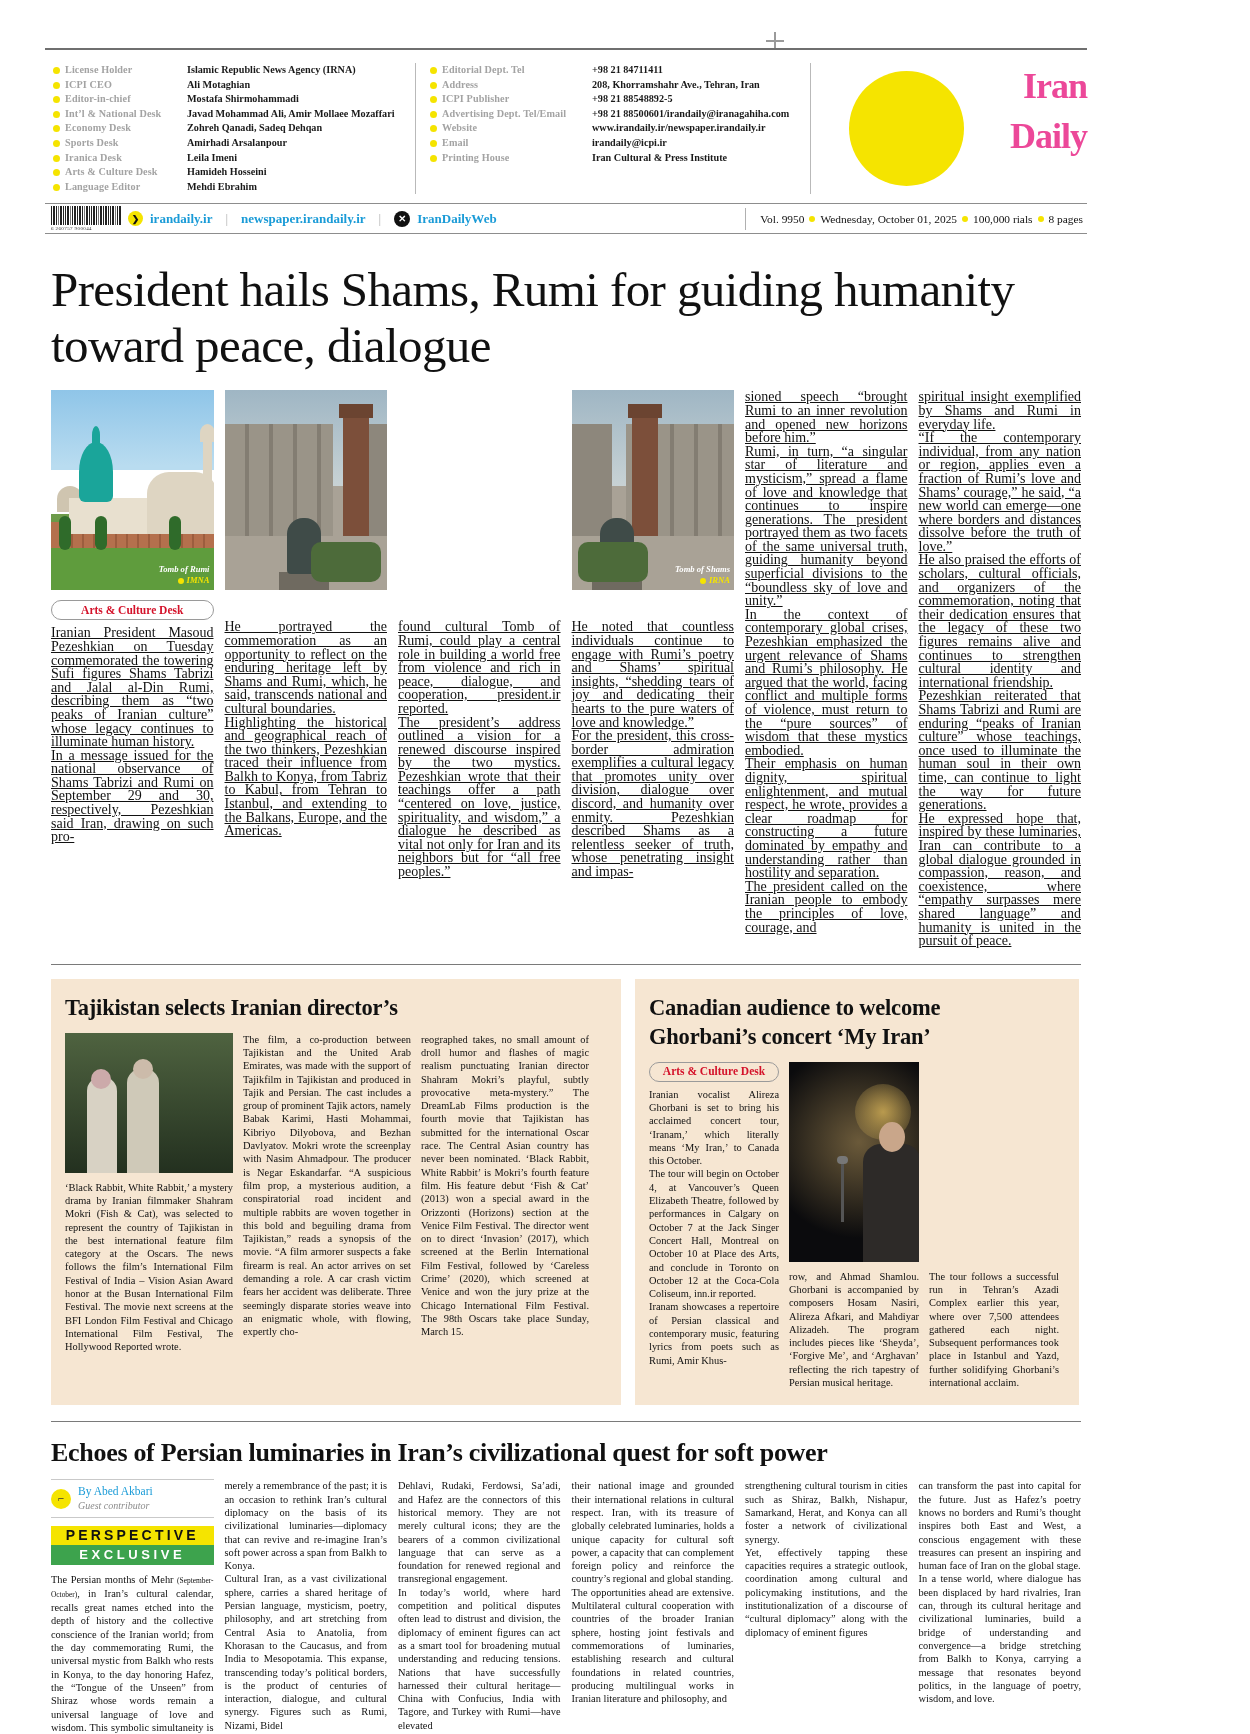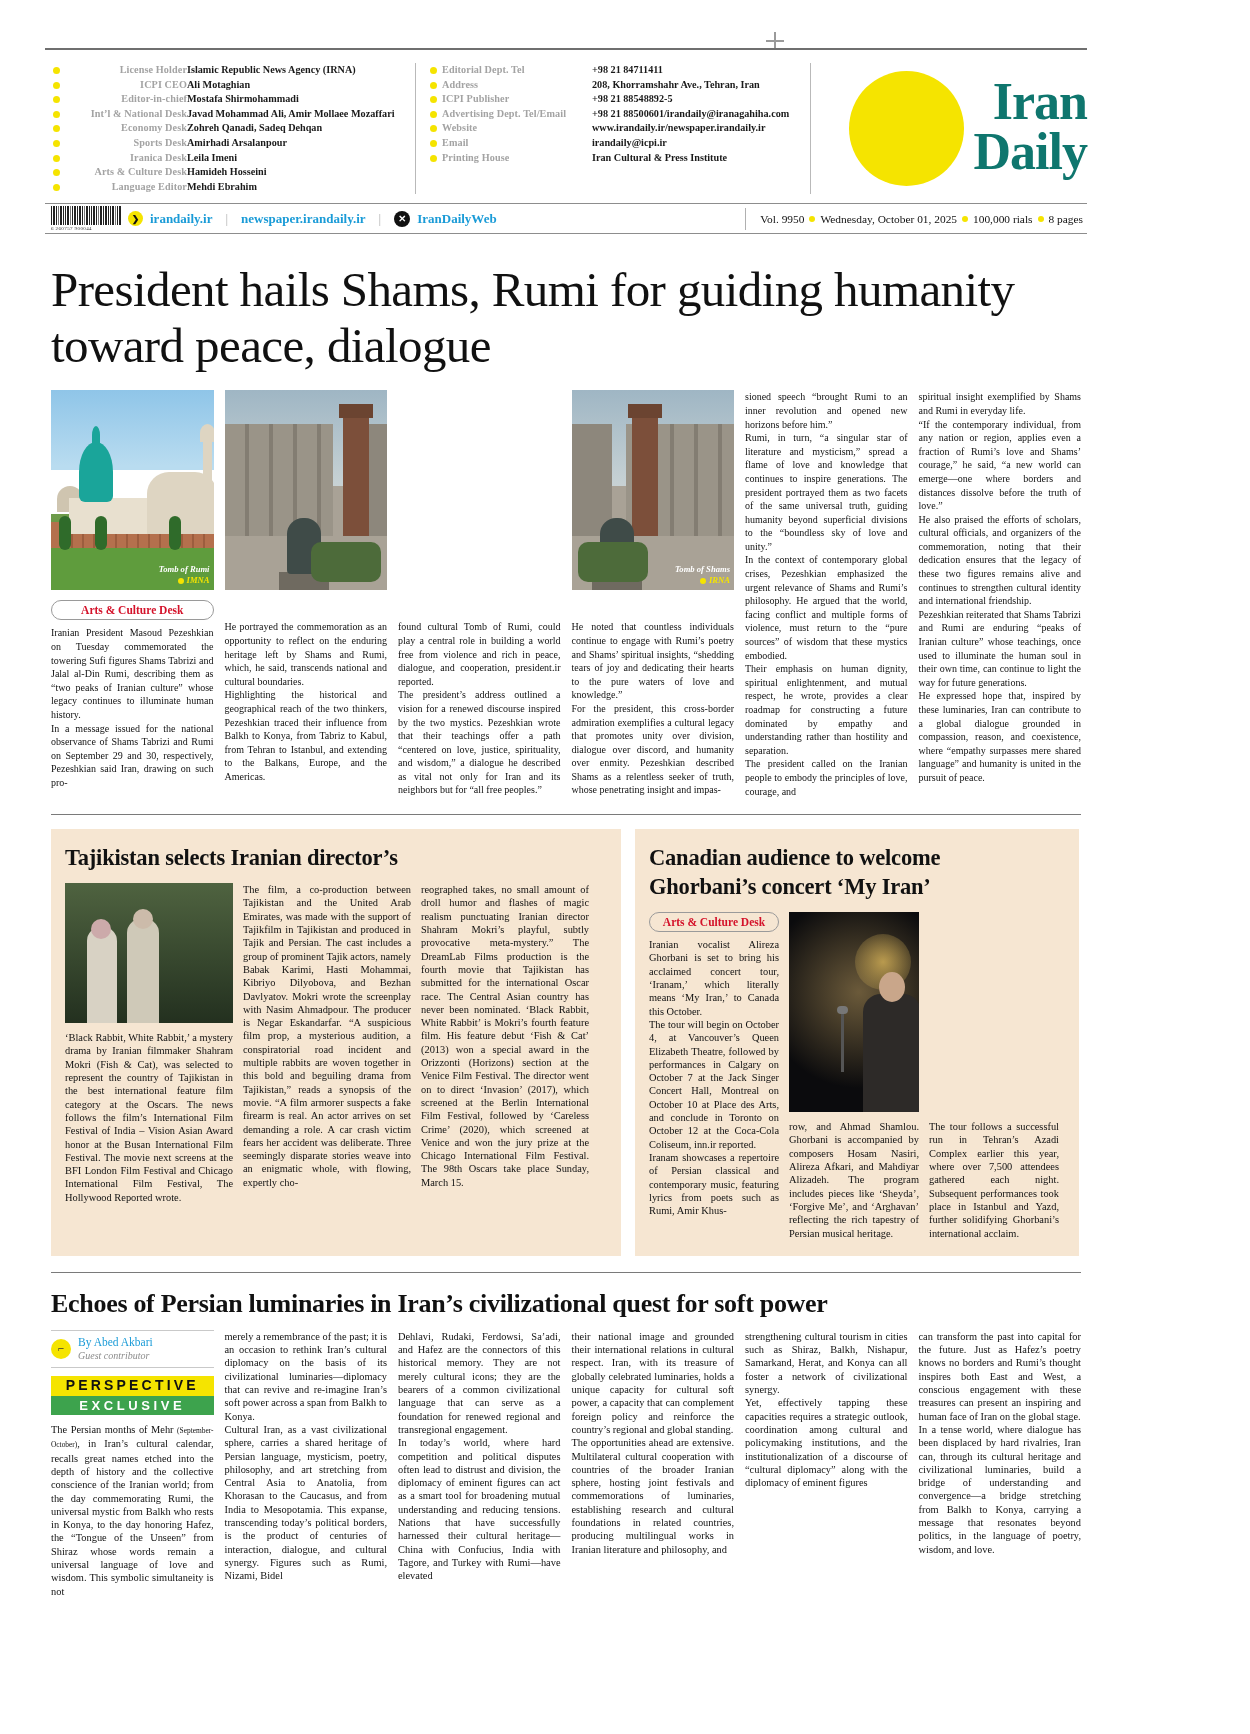--- a/index.html
+++ b/index.html
@@ -18,34 +18,34 @@
   .regmark:before { left:0; top:8px; width:18px; height:1.5px; }
   .regmark:after { left:8px; top:0; width:1.5px; height:18px; }
 
   .sheet { position:absolute; left:45px; top:48px; width:1042px; }
 
   .rule-top { border-top: 2.5px solid #6f6f6f; width:1042px; }
 
   
   .masthead { display:flex; padding-top:13px; padding-bottom:9px; }
   .mh-col { font-size: 10.2px; line-height: 14.6px; }
-  .mh-col.left { width:370px; padding-left:8px;text-align:right; }
+  .mh-col.left { width:370px; padding-left:8px; }
   .mh-col.mid { width:395px; padding-left:14px; border-left:1px solid #b9b9b9; }
   .mh-row { display:flex; align-items:flex-start; }
   .dot { width:7px; height:7px; border-radius:50%; background:#f5e400; display:inline-block;
          margin-top:4px; margin-right:5px; flex:0 0 auto; }
   .mh-label { color:#a3a3a3; font-weight:700; letter-spacing:.1px; width:122px; flex:0 0 auto; }
   .mh-col.mid .mh-label { width:150px; }
   .mh-value { color:#1a1a1a; font-weight:700; }
   .mh-logo { flex:1; position:relative; border-left:1px solid #b9b9b9; }
   .sun { position:absolute; left:38px; top:8px; width:115px; height:115px; border-radius:50%;
          background:#f5e400; }
   .brand { position:absolute; right:0px; top:-2px; text-align:right;
            font-family:"Liberation Serif", serif; font-weight:700;
-           font-size:52px; line-height:50px; letter-spacing:-1px; color:#0f766e;margin-top:16px; }
+           font-size:36px; line-height:50px; letter-spacing:-1px; color:#ec4899; }
 
   
   .navbar { border-top:1.6px solid #8d8d8d; border-bottom:1.6px solid #8d8d8d;
             height:31px; display:flex; align-items:center; font-size:12.5px; }
   .nav-left { display:flex; align-items:center; gap:7px; padding-left:6px; }
   .barcode { display:flex; align-items:flex-end; height:19px; gap:1px; }
   .barcode i { display:block; width:1px; height:19px; background:#222; }
   .barcode i.w { width:2px; }
   .barcode i.s { width:1px; background:#777; }
   .barcode-num { font-size:5px; color:#333; letter-spacing:.4px; margin-top:1px; }
@@ -70,21 +70,21 @@
   .lead { display:flex; gap:11px; padding:0 6px; }
   .lead-col { width:168px; }
   .photo { width:100%; border:0; position:relative; overflow:hidden; }
   .cap { position:absolute; right:4px; bottom:4px; text-align:right;
          font-size:8.6px; font-style:italic; font-weight:700; color:#fff; line-height:11px; }
   .cap .src { color:#f5e400; display:flex; align-items:center; justify-content:flex-end; gap:3px; }
   .cap .src i { width:6px; height:6px; border-radius:50%; background:#f5e400; display:block; }
   .desk-badge { border:1px solid #9a9a9a; border-radius:11px; height:20px; display:flex;
                 align-items:center; justify-content:center; color:#d4122a; font-weight:700;
                 font-size:11.5px; margin:10px 0 6px 0; }
-  .body { font-size:10px; line-height:13.6px; text-align:justify; color:#111; }
+  .body { font-size:14px; line-height:13.6px; text-align:justify; color:#111;text-decoration:underline; }
 
   .lead-rule { border-bottom:1.3px solid #7a7a7a; margin:16px 6px 0 6px; }
 
   
   .features { display:flex; gap:14px; margin:14px 6px 0 6px; }
   .feat { background:#f6e6d2; padding:14px 14px 16px 14px; }
   .feat.left { width:570px; }
   .feat.right { width:444px; }
   .feat h2 { font-size:22.5px; line-height:29px; font-weight:700; letter-spacing:-0.2px;
              margin-bottom:11px; }

